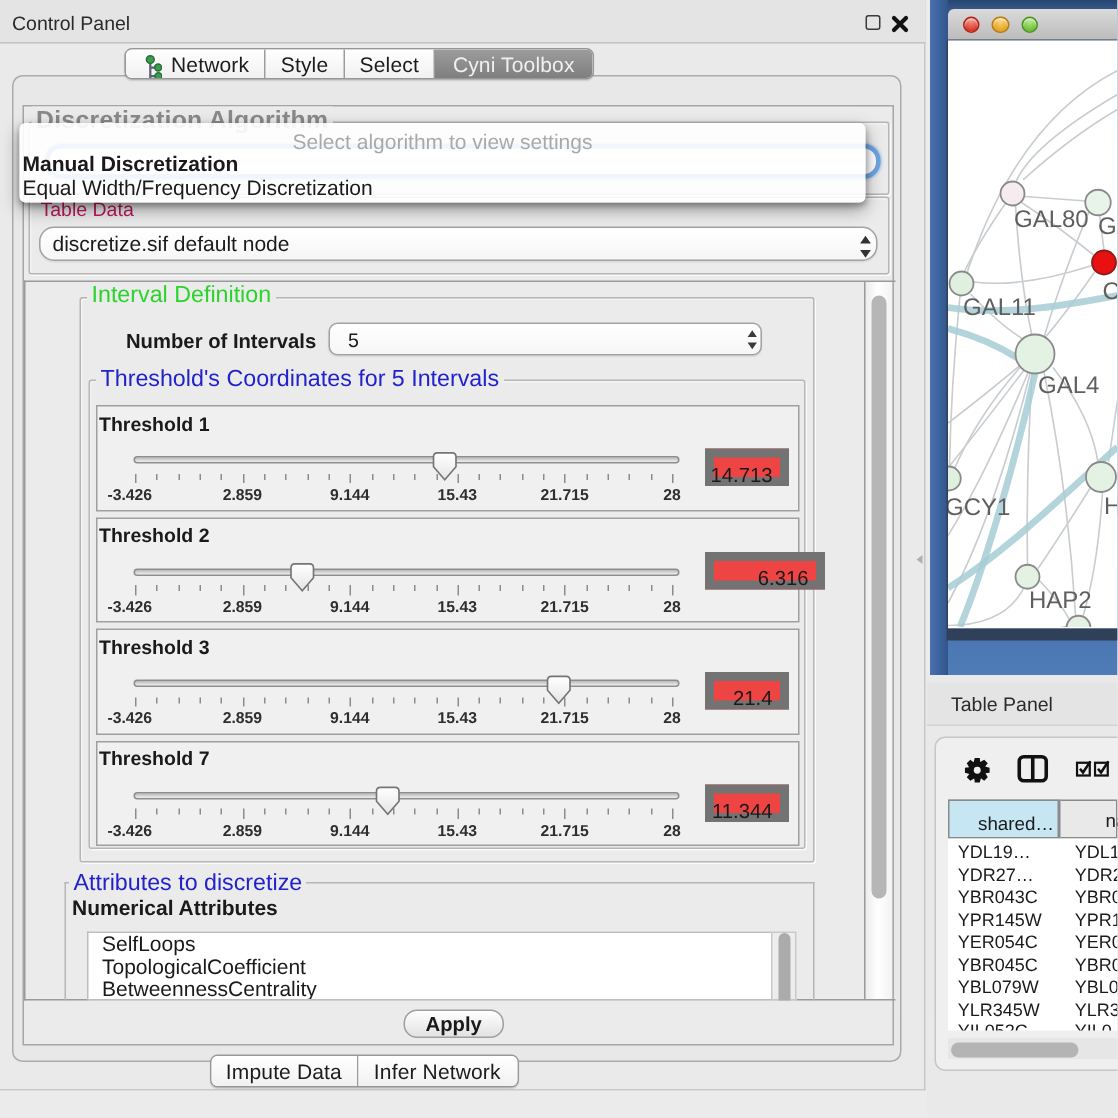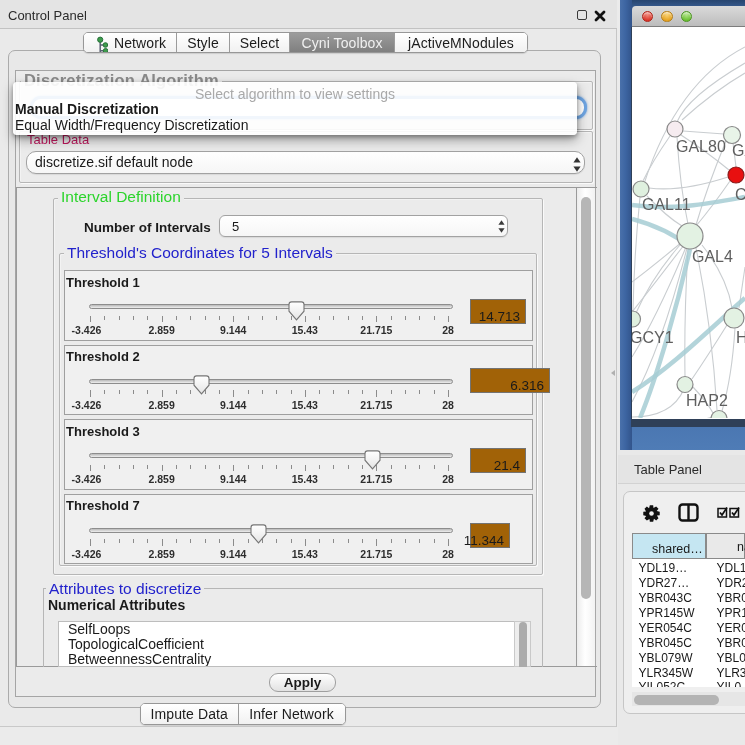--- a/index.html
+++ b/index.html
@@ -10,21 +10,21 @@
  background:linear-gradient(#ffffff,#f1f1f1);color:#1c1c1c;border-right:1px solid #9b9b9b;white-space:nowrap}
 .seg>div:last-child{border-right:none}
 .seg>div.dark{background:linear-gradient(#9c9c9c,#7f7f7f);color:#f0f0f0}
 .combo{position:absolute;background:linear-gradient(#ffffff,#f6f6f6);border:1px solid #a2a2a2;
  border-radius:10px;display:flex;align-items:center;box-shadow:0 1px 1px rgba(0,0,0,0.08)}
 .grp{position:absolute;border:1px solid #b6b6b6;border-radius:2px;box-shadow:1px 1px 0 rgba(255,255,255,0.75), inset 1px 1px 0 rgba(255,255,255,0.4)}
 .glb{position:absolute;background:#ebebeb;padding:0 3px;line-height:16px;font-size:15.5px;white-space:nowrap}
 .bold{font-weight:bold}
 .tick{position:absolute;width:1px;background:#8b8b8b}
 .tlab{position:absolute;font-size:10.5px;font-weight:bold;color:#2e2e2e;transform:translateX(-50%);white-space:nowrap}
-.vbox{position:absolute;background:#a16207;border:1px solid #737373;display:flex;align-items:center;
+.vbox{position:absolute;background:#ef4444;border:6px solid #737373;display:flex;align-items:center;
  justify-content:flex-end;padding-right:5px;font-size:13.5px;padding-top:10.5px}
 .row{position:absolute;white-space:nowrap}
 </style></head><body>
 
 <div class="ab" style="left:0;top:0;width:617px;height:727px;background:#eaeaea;border-right:1px solid #c6c6c6;border-bottom:1px solid #c9c9c9"></div>
 <div class="ab" style="left:0;top:0;width:617px;height:29px;background:#e4e4e4;border-bottom:1px solid #c2c2c2"></div>
 <div class="ab" style="left:8px;top:8px;font-size:13px;color:#2a2a2a">Control Panel</div>
 <div class="ab" style="left:577px;top:10px;width:10px;height:10px;border:1.6px solid #3a3a3a;border-radius:2px"></div>
 <svg class="ab" style="left:594px;top:10px" width="12" height="12" viewBox="0 0 12 12">
 <path d="M2 2 L10 10 M10 2 L2 10" stroke="#111" stroke-width="2.8" stroke-linecap="round"></path>
@@ -37,21 +37,20 @@
 <path d="M5.2 4.7 L5.2 17.2 M5.2 10 L8.5 10 M5.2 15.8 L8.5 15.8" stroke="#5a6273" stroke-width="1.5" fill="none"></path>
 <circle cx="5.2" cy="4.7" r="2.6" fill="#3d9c4c" stroke="#27703a"></circle>
 <circle cx="10.4" cy="10" r="2.3" fill="#3d9c4c" stroke="#27703a"></circle>
 <circle cx="10.6" cy="15.8" r="2.3" fill="#3d9c4c" stroke="#27703a"></circle>
 </svg>
       <span style="margin-left:30px">Network</span>
     </div>
 <div style="width:53px">Style</div>
 <div style="width:60px">Select</div>
 <div class="dark" style="width:105px">Cyni Toolbox</div>
-<div style="width:132px">jActiveMNodules</div>
 </div>
 <div class="grp" style="left:19px;top:81px;width:574px;height:49px"></div>
 <div class="ab" style="left:21px;top:70.5px;font-size:16.5px;font-weight:bold;letter-spacing:0.2px;color:#8a8a8a;background:#ebebeb;padding:0 3px;line-height:18px">Discretization Algorithm</div>
 <div class="ab" style="left:30px;top:96px;width:557px;height:23px;border-radius:11px;background:#fff;border:3px solid #6ea5e2;box-shadow:0 0 2.5px rgba(90,150,220,0.9)"></div>
 <div class="grp" style="left:19px;top:131px;width:574px;height:52px"></div>
 <div class="ab" style="left:24px;top:132px;font-size:13px;color:#be185d;background:#ebebeb;padding:0 3px">Table Data</div>
 <div class="combo" style="left:26px;top:151px;width:559px;height:22.5px;padding-left:8px;font-size:14px">discretize.sif default node</div>
 <svg class="ab" style="left:572.5px;top:157px" width="8" height="15" viewBox="0 0 8 15">
 <path d="M4 0.2 L7.6 5.4 L0.4 5.4 Z" fill="#333"></path>
     <path d="M4 14.8 L7.6 9.6 L0.4 9.6 Z" fill="#333"></path>
@@ -245,21 +244,21 @@
 <svg class="ab" style="left:249.8px;top:524.1px" width="17" height="20" viewBox="0 0 17 20">
 <path d="M3.6 0.9 L13.4 0.9 Q16 0.9 16 3.5 L16 10.2 L8.5 18.8 L1 10.2 L1 3.5 Q1 0.9 3.6 0.9 Z" fill="url(#thg3)" stroke="#757575" stroke-width="1.1"></path>
 <defs>
       <linearGradient id="thg3" x1="0" y1="0" x2="0" y2="1">
 <stop offset="0" stop-color="#ffffff"></stop>
         <stop offset="0.5" stop-color="#f2f2f2"></stop>
         <stop offset="1" stop-color="#e4e4e4"></stop>
       </linearGradient>
     </defs>
   </svg>
-<div class="vbox" style="left:470px;top:522.5px;width:40px;height:25px">11.344</div>
+<div class="vbox" style="left:470px;top:522.5px;width:56px;height:25px">11.344</div>
 <div class="ab" style="left:43px;top:588px;width:500px;height:79px;border:1px solid #b6b6b6;border-bottom:none"></div>
 <div class="glb" style="left:46px;top:580.5px;color:#2222cc">Attributes to discretize</div>
 <div class="ab bold" style="left:48px;top:597px;font-size:14px">Numerical Attributes</div>
 <div class="ab" style="left:58px;top:620.5px;width:456px;height:46.5px;background:#fff;border:1px solid #bdbdbd;border-right:none;overflow:hidden">
     <div style="padding-left:9px;line-height:15px;padding-top:0;font-size:14px">SelfLoops<br>TopologicalCoefficient<br>BetweennessCentrality</div>
   </div>
 <div class="ab" style="left:514px;top:620.5px;width:17px;height:46.5px;background:#ededed;border:1px solid #c9c9c9"></div>
 <div class="ab" style="left:518.5px;top:621.5px;width:8.5px;height:45px;background:#ababab;border-radius:4px 4px 0 0"></div>
 <div class="ab" style="left:269px;top:673px;width:67px;height:19px;background:linear-gradient(#ffffff,#e2e2e2);border:1px solid #9f9f9f;border-radius:9px;display:flex;align-items:center;justify-content:center;font-weight:bold;font-size:13.5px">Apply</div>
 <div class="seg" style="left:140px;top:703px;height:22px">

